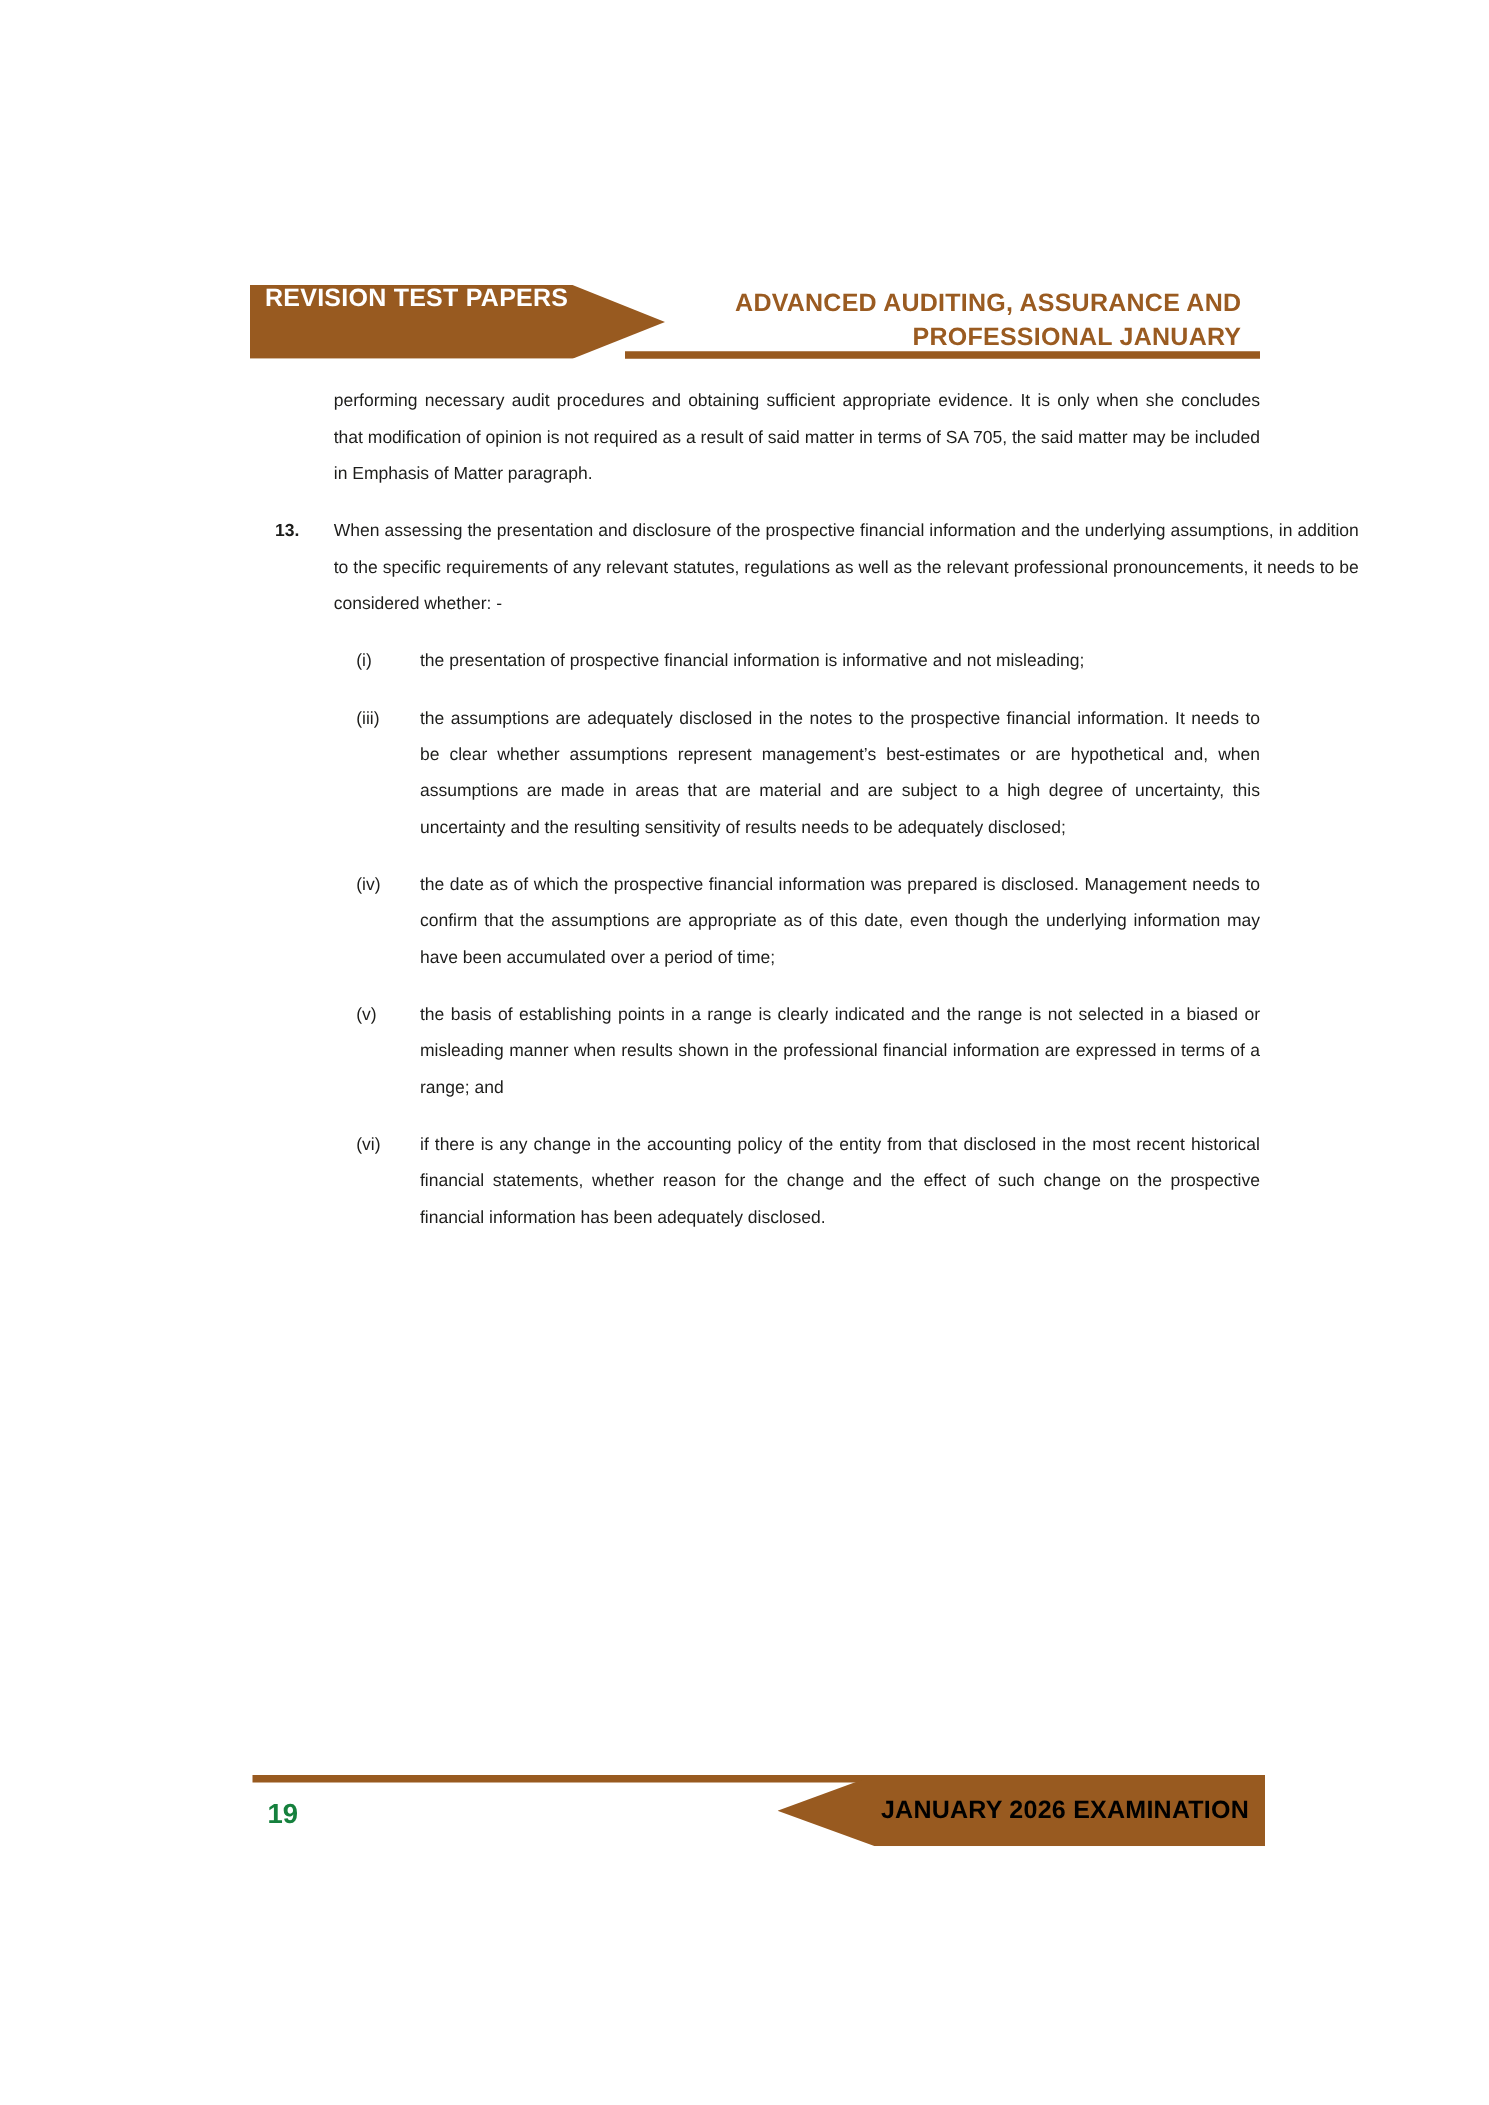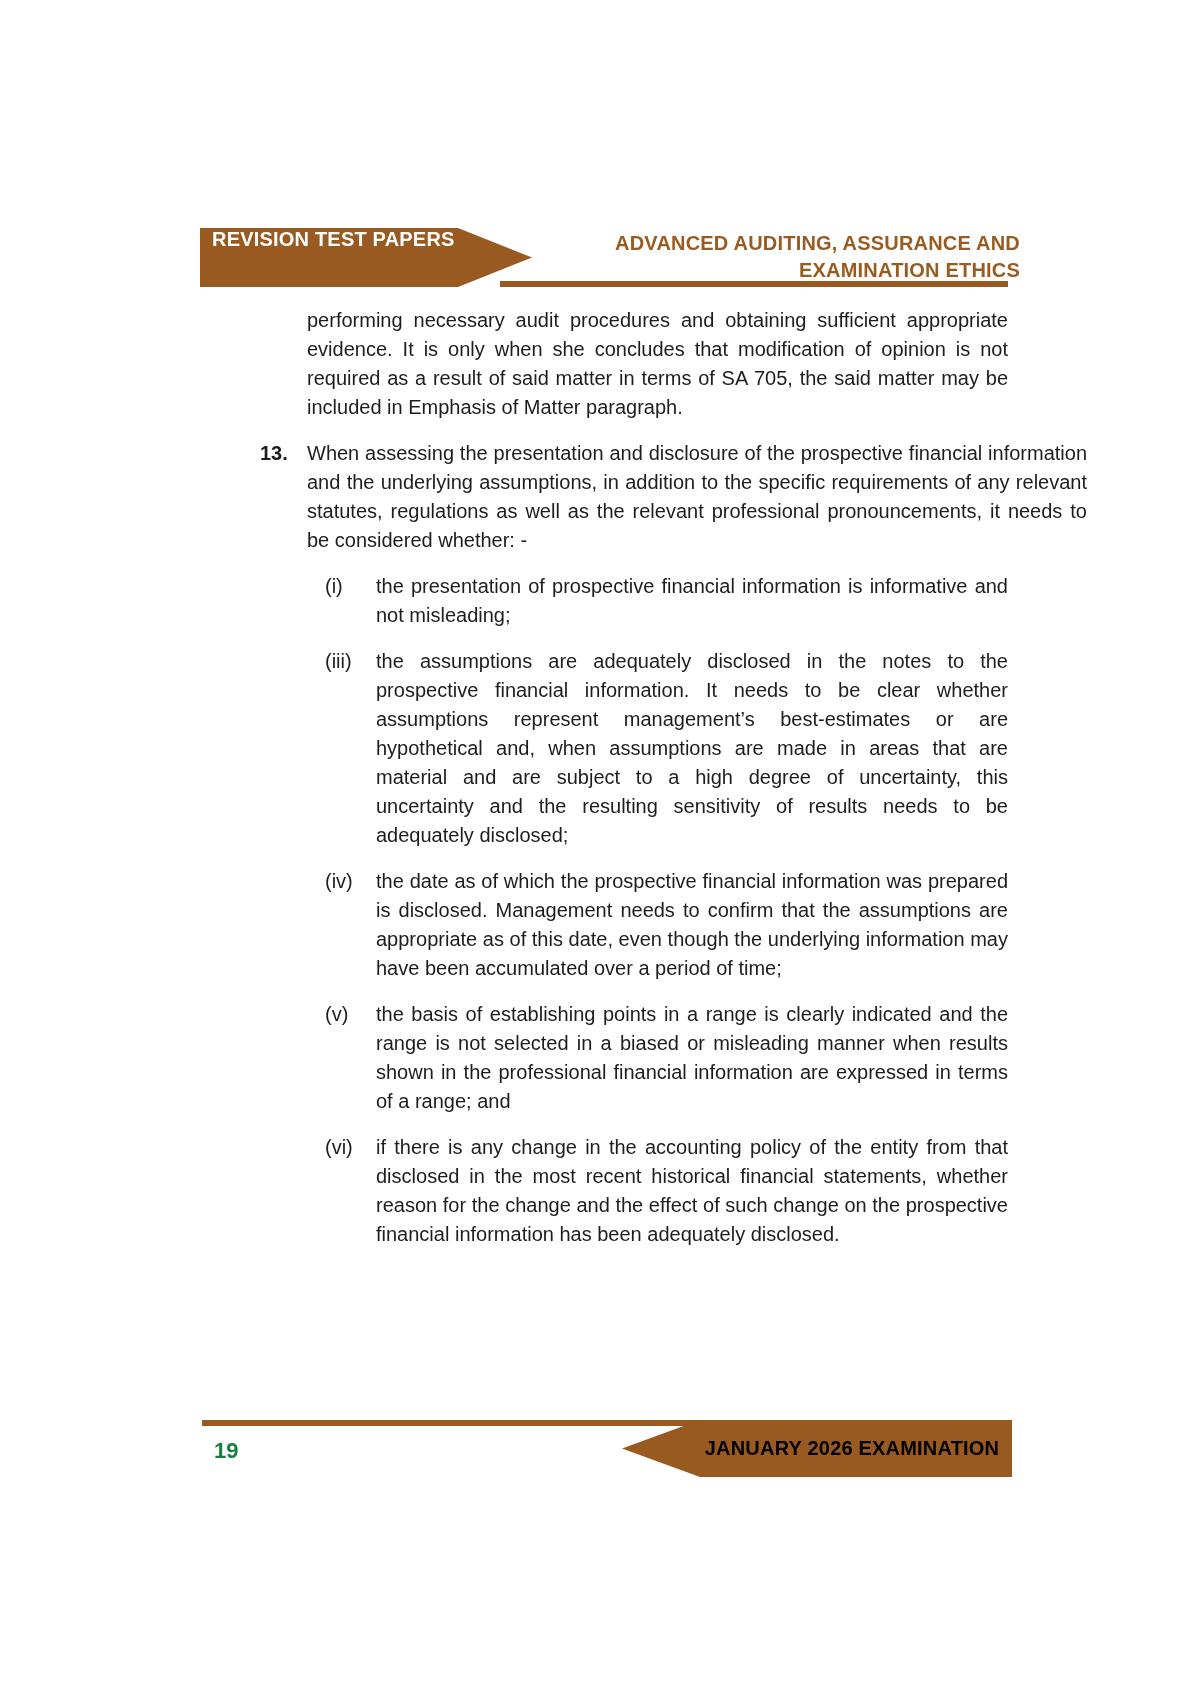--- a/index.html
+++ b/index.html
@@ -32,21 +32,21 @@
     color: #ffffff;
     font-weight: bold;
     font-size: 20px;
     padding-left: 12px;
     letter-spacing: 0.2px;
     white-space: nowrap;
   }
   .header-title {
     position: absolute;
     top: 230px;
-    right: 171px;
+    right: 198px;
     text-align: right;
     color: #9a5b21;
     font-weight: bold;
     font-size: 20px;
     line-height: 27px;
     letter-spacing: 0.2px;
   }
   .header-rule {
     position: absolute;
     left: 500px;
@@ -55,23 +55,22 @@
     height: 6px;
     background: #985a20;
   }
 
   
   .content {
     position: absolute;
     top: 306px;
     left: 0;
     right: 0;
-    font-size: 20px;
+    font-size: 14px;
     line-height: 29px;
-    padding-left: 40px;
   }
   .para-cont {
     margin: 0 183px 17px 267px;
     text-align: justify;
   }
   .num-item {
     display: flex;
     margin: 0 104px 17px 220px;
   }
   .num-item .num {
@@ -139,21 +138,21 @@
 </head>
 <body>
 
 <div class="page">
 
   <div class="header-banner">
     <span class="banner-text">REVISION TEST PAPERS</span>
   </div>
   <div class="header-title">
     <div>ADVANCED AUDITING, ASSURANCE AND</div>
-    <div>EXAMINATION ETHICS</div>
+    <div>PROFESSIONAL JANUARY</div>
   </div>
   <div class="header-rule"></div>
 
   <div class="content">
 
     <p class="para-cont">performing necessary audit procedures and obtaining sufficient appropriate evidence. It is only when she concludes that modification of opinion is not required as a result of said matter in terms of SA 705, the said matter may be included in Emphasis of Matter paragraph.</p>
 
     <div class="num-item">
       <span class="num">13.</span>
       <div class="txt">When assessing the presentation and disclosure of the prospective financial information and the underlying assumptions, in addition to the specific requirements of any relevant statutes, regulations as well as the relevant professional pronouncements, it needs to be considered whether: -</div>

